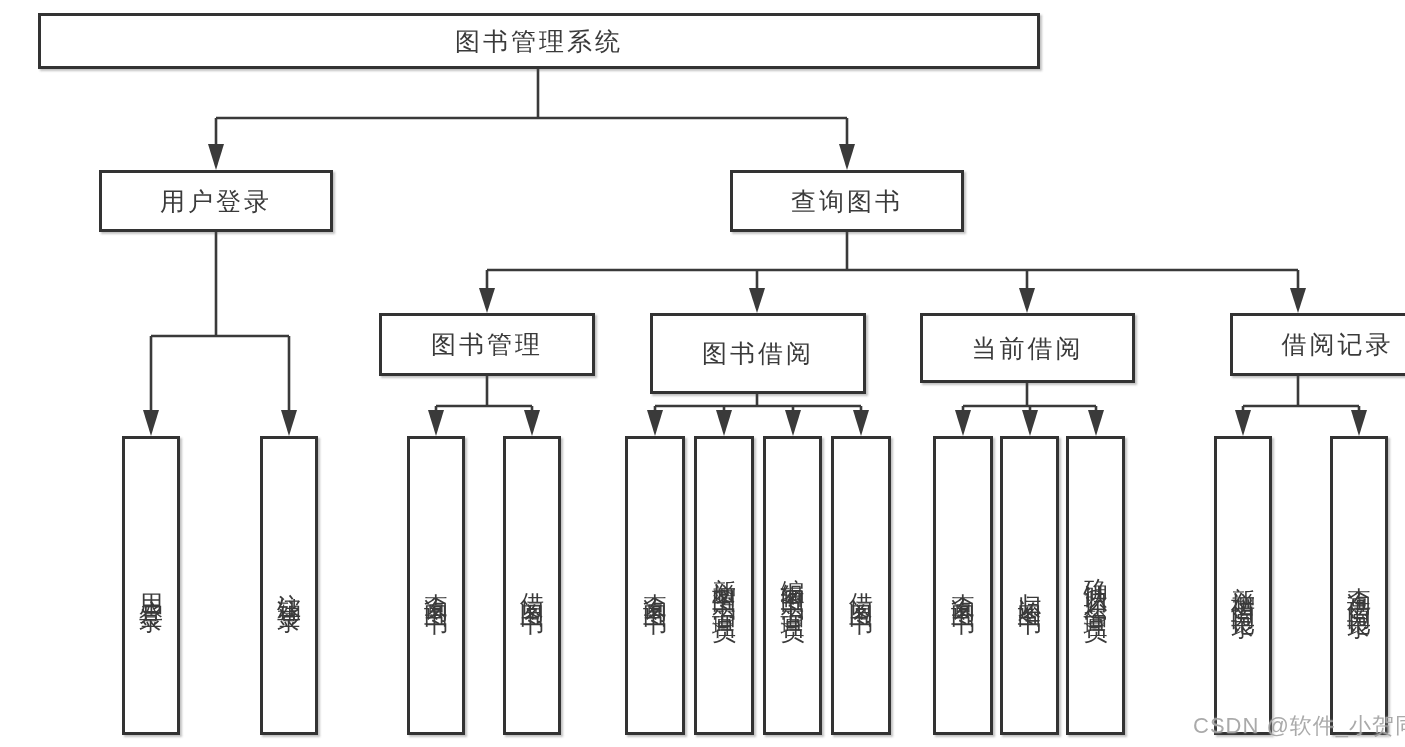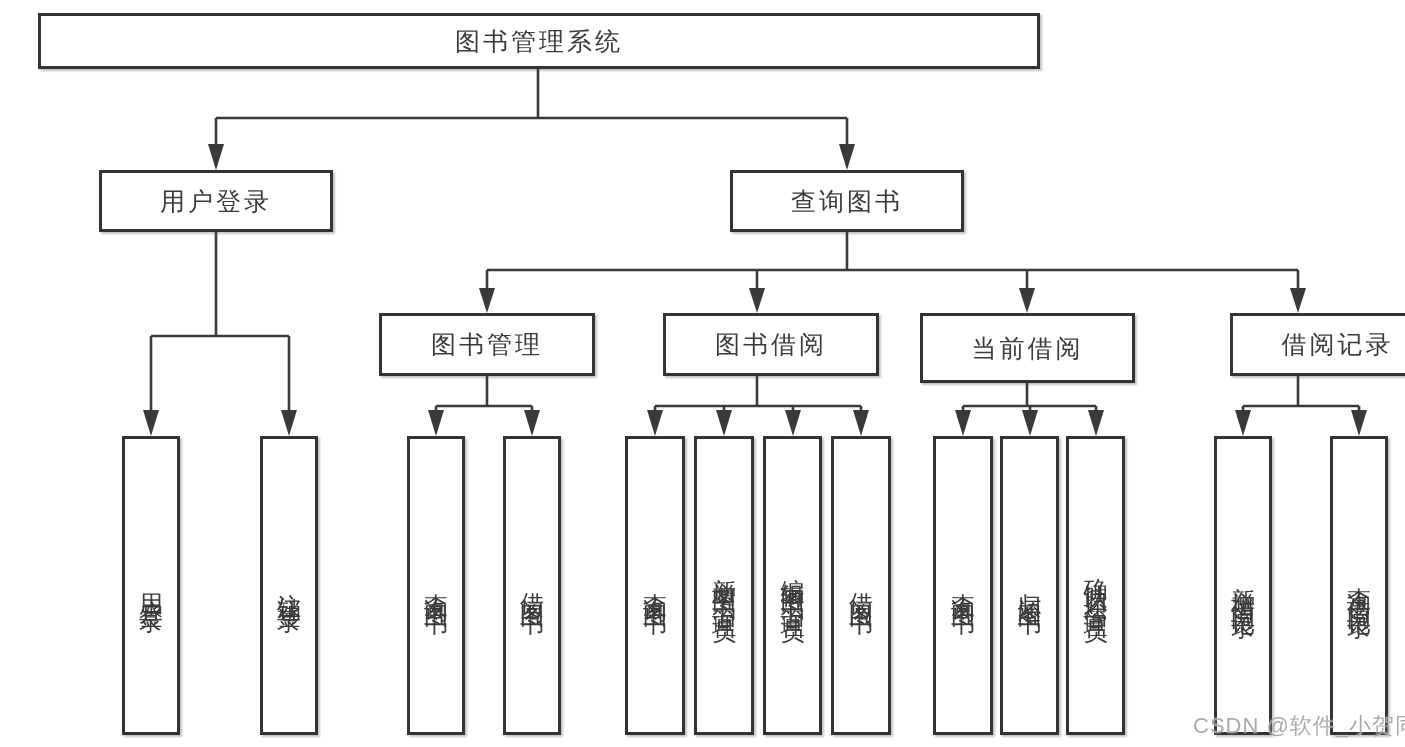--- a/index.html
+++ b/index.html
@@ -155,21 +155,21 @@
   <div class="node h" style="left:82px;top:170px;width:234px;height:62px">
     <span>用户登录</span>
   </div>
   <div class="node h" style="left:713px;top:170px;width:234px;height:62px">
     <span>查询图书</span>
   </div>
 
   <div class="node h" style="left:362px;top:313px;width:216px;height:63px">
     <span>图书管理</span>
   </div>
-  <div class="node h" style="left:646px;top:313px;width:216px;height:63px">
+  <div class="node h" style="left:633px;top:313px;width:216px;height:81px">
     <span>图书借阅</span>
   </div>
   <div class="node h" style="left:903px;top:313px;width:215px;height:70px">
     <span>当前借阅</span>
   </div>
   <div class="node h" style="left:1213px;top:313px;width:215px;height:63px">
     <span>借阅记录</span>
   </div>
 
   <div class="node v" style="left:105px;top:436px;width:58px;height:299px">

